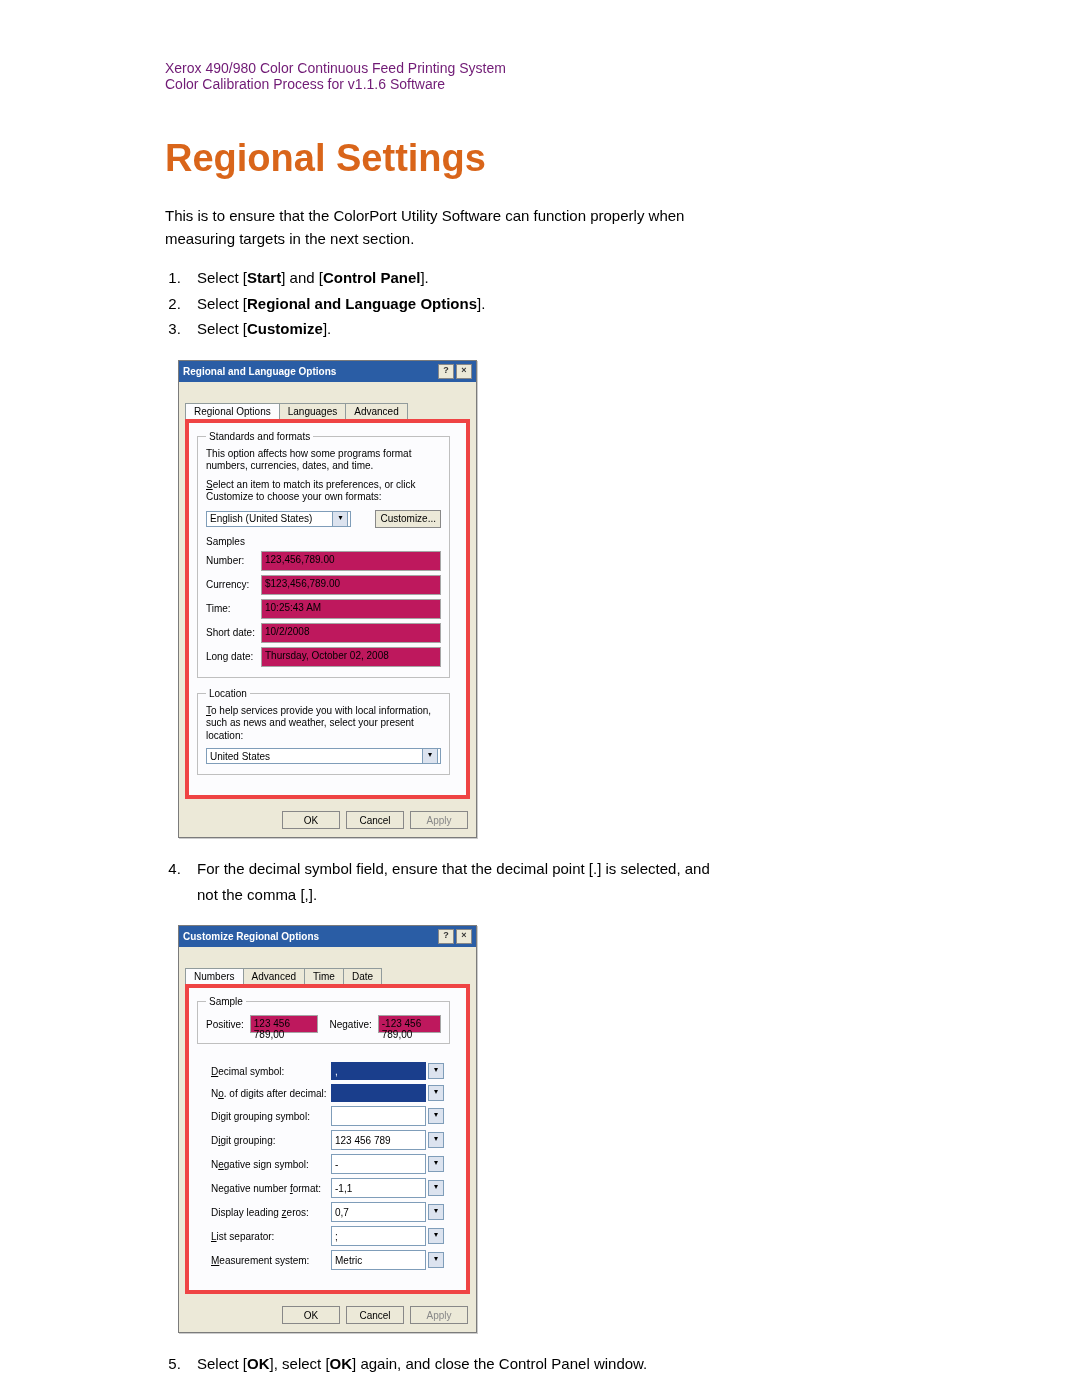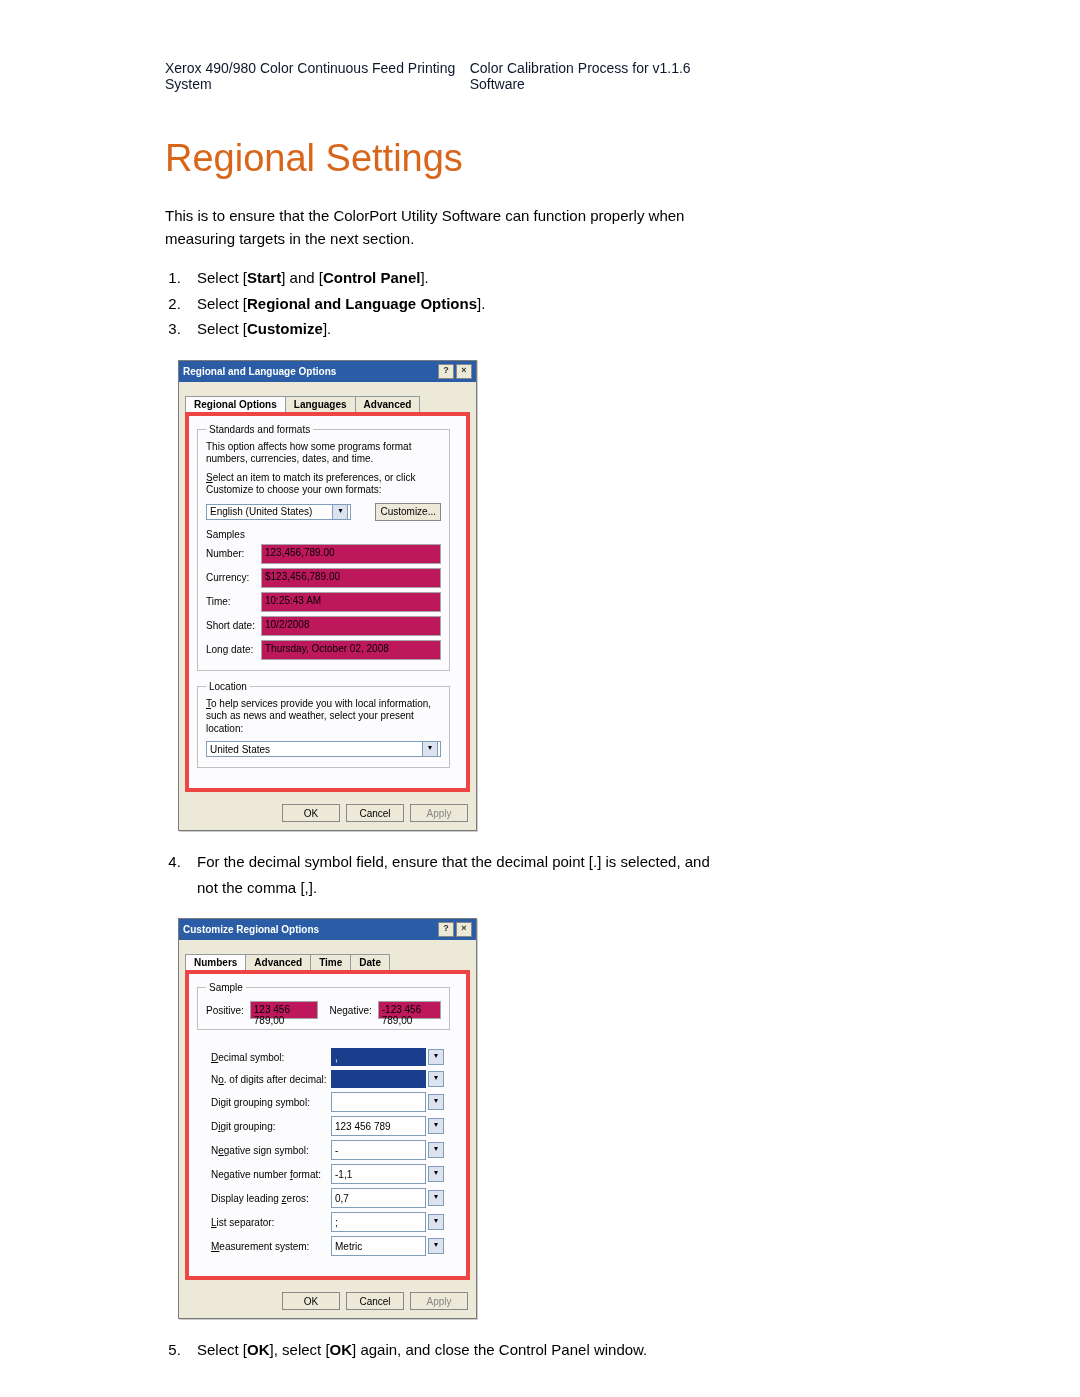--- a/index.html
+++ b/index.html
@@ -11,26 +11,27 @@
   }
   .page {
     padding: 60px 100px 40px 165px;
     width: 820px;
     box-sizing: border-box;
   }
   .header-row {
     display: flex;
     justify-content: space-between;
     font-size: 14px;
-    color: #0f172a;
+    color: #701a75;
     margin-bottom: 45px;
+    flex-direction: column;
   }
   h1 {
     font-family: Arial, Helvetica, sans-serif;
-    font-weight: 400;
+    font-weight: 700;
     font-size: 38px;
     color: #d9651a;
     margin: 0 0 25px 0;
   }
   .intro {
     font-size: 15px;
     line-height: 1.5;
     margin-bottom: 15px;
   }
   ol {
@@ -71,22 +72,21 @@
     background: #ece9d8;
     border: 1px solid #888;
     font-size: 9px;
     line-height: 11px;
     text-align: center;
     color: #333;
     font-weight: bold;
   }
   .tabstrip {
     display: flex;
-    margin: 14px 6px 0 6px;
-    font-weight: bold;
+    margin: 21px 6px 0 6px;
   }
   .tab {
     padding: 2px 8px;
     border: 1px solid #919b9c;
     border-bottom: none;
     background: #ece9d8;
     font-size: 10px;
     position: relative;
     margin-right: -1px;
   }

